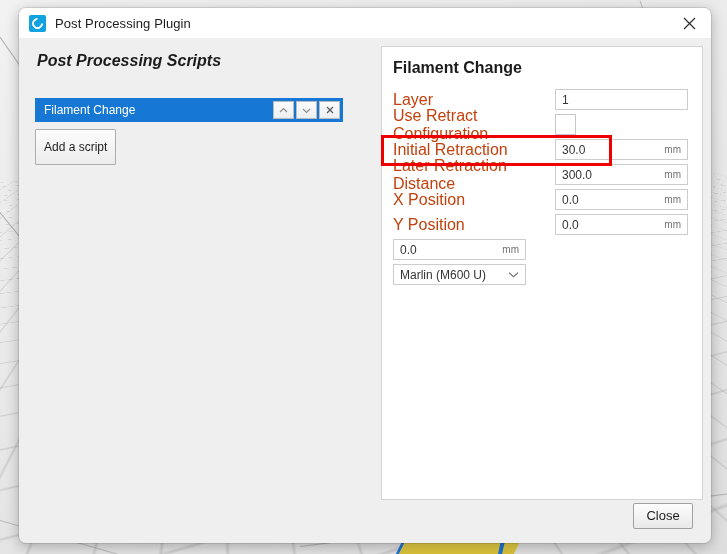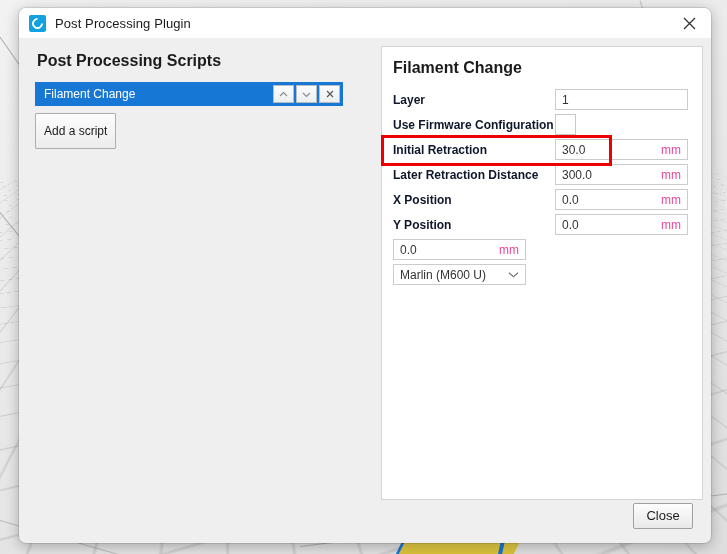--- a/index.html
+++ b/index.html
@@ -110,21 +110,22 @@
     position: relative;
   }
 
   
   .left-pane {
     width: 340px; flex: none;
     padding: 14px 16px 0 16px;
   }
   .pane-heading {
     font-size: 16px; font-weight: bold; color: #1b1b1b;
-    margin: 0 0 12px 2px;
+    margin: 0 0 28px 2px;
+    font-style: italic;
   }
   .script-list { width: 308px; }
   .script-row {
     height: 24px;
     background: #1678d4;
     display: flex; align-items: center;
     padding-left: 9px;
     position: relative;
   }
   .script-row .name {
@@ -168,35 +169,34 @@
     margin: 2px 0 10px 0;
   }
   .field-row {
     height: 25px;
     display: flex; align-items: center;
     margin-bottom: 0px;
     position: relative;
   }
   .field-label {
     flex: 1;
-    font-size: 12px;
-    color: #0f172a;
-    font-weight: bold;
+    font-size: 16px;
+    color: #c2410c;
   }
   .field-ctrl {
     width: 133px; height: 21px; flex: none;
     border: 1px solid #cccccc;
     background: #ffffff;
     display: flex; align-items: center;
     padding: 0 6px;
     font-size: 12px;
     color: #333333;
   }
   .field-ctrl .val { flex: 1; }
-  .field-ctrl .unit { color: #ec4899; font-size: 12px; }
+  .field-ctrl .unit { color: #737373; font-size: 10px; }
   .field-ctrl.dropdown { justify-content: flex-end; }
   .chev { color: #777; display: flex; align-items: center; }
   .checkbox {
     width: 21px; height: 21px; flex: none;
     border: 1px solid #c8c8c8;
     background: #ffffff;
   }
   .field-spacer { width: 133px; }
 
   
@@ -290,21 +290,21 @@
 
       <div class="field-row">
         <span class="field-label">Layer</span>
         <span class="field-ctrl">
           <span class="val">1</span>
           <span class="unit"></span>
         </span>
       </div>
 
       <div class="field-row">
-        <span class="field-label">Use Firmware Configuration</span>
+        <span class="field-label">Use Retract Configuration</span>
         <span class="checkbox"></span>
         <span class="field-spacer" style="width:112px"></span>
       </div>
 
       <div class="field-row">
         <span class="field-label">Initial Retraction</span>
         <span class="field-ctrl">
           <span class="val">30.0</span>
           <span class="unit">mm</span>
         </span>

